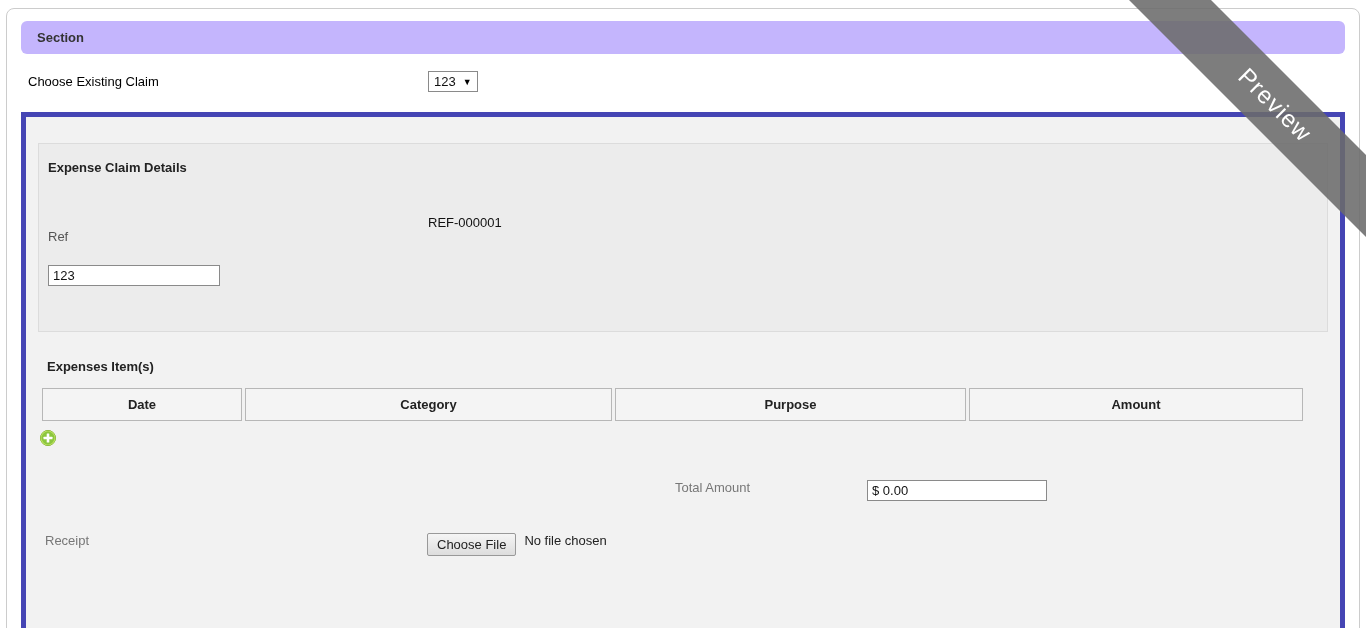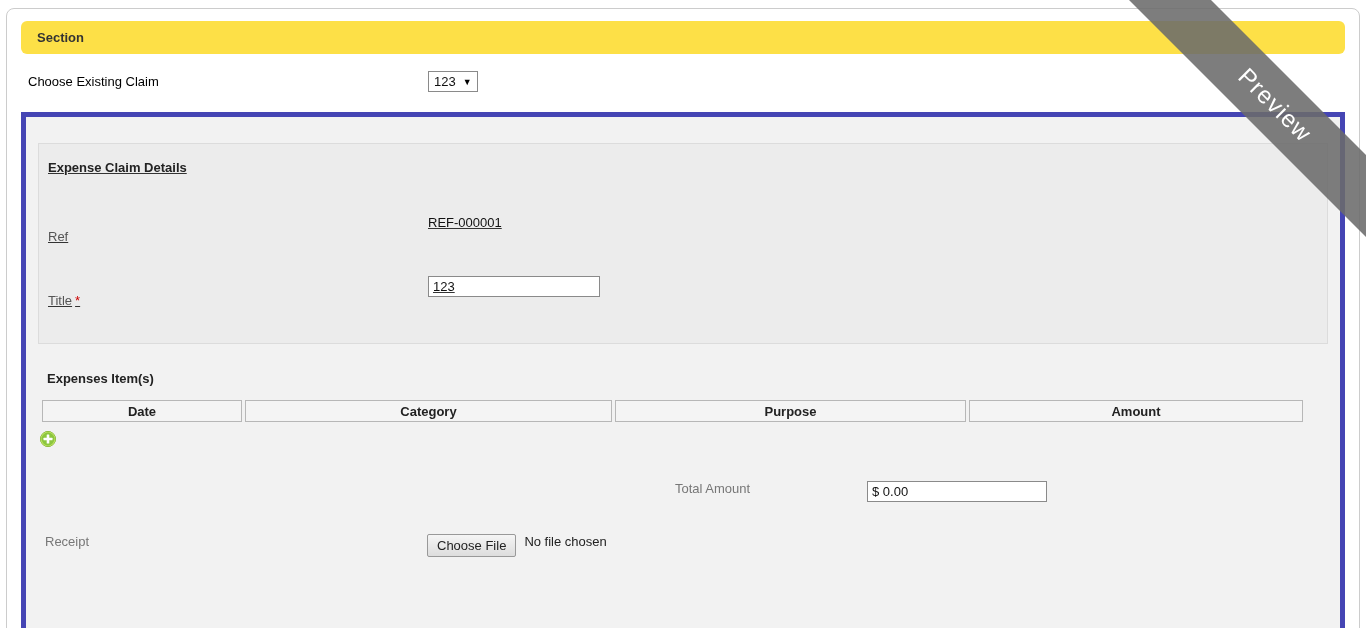--- a/index.html
+++ b/index.html
@@ -17,21 +17,21 @@
     left: 6px; top: 8px;
     width: 1354px; height: 660px;
     background: #fff;
     border: 1px solid #cccccc;
     border-radius: 8px;
     padding: 0 14px;
   }
   
   .section-bar {
     margin-top: 12px;
-    background: #fde047;
+    background: #c4b5fd;
     border-radius: 6px;
     padding: 9px 16px;
     font-weight: bold;
     color: #333;
   }
   
   .choose-row {
     display: flex;
     align-items: center;
     margin: 17px 0 0 7px;
@@ -55,22 +55,21 @@
     border: 5px solid #4545b4;
     background: #f2f2f2;
     padding: 12px 12px 0 12px;
     height: 525px;
     position: relative;
   }
   .subform {
     margin-top: 14px;
     border: 1px solid #dcdcdc;
     background: #ececec;
-    padding: 16px 9px 14px 9px;
-    text-decoration: underline;
+    padding: 16px 9px 24px 9px;
   }
   .subform-title {
     font-weight: bold;
     color: #222;
     margin-bottom: 26px;
   }
   .field-row {
     display: flex;
     align-items: center;
     margin-bottom: 21px;
@@ -103,21 +102,21 @@
     border-spacing: 3px;
     margin-left: 1px;
     width: 1252px;
     table-layout: fixed;
   }
   table.expense-grid th {
     border: 1px solid #b7b7b7;
     background: #f4f4f4;
     font-weight: bold;
     color: #222;
-    height: 22px;
+    height: 33px;
     text-align: center;
     font-size: 13px;
     padding: 0;
   }
   .add-row {
     margin: 6px 0 0 2px;
     width: 16px; height: 16px;
     cursor: pointer;
   }
   .total-row {
@@ -186,23 +185,20 @@
 
     <div class="subform">
       <div class="subform-title">Expense Claim Details</div>
 
       <div class="field-row">
         <span class="flabel">Ref</span>
         <span class="static-value">REF-000001</span>
       </div>
 
       <div class="field-row">
-        <span class="flabel">
-          <span>Title</span><span class="required">*</span>
-        </span>
         <input type="text" value="123" style="">
       </div>
 
 
     </div>
 
     <div class="expenses-title">Expenses Item(s)</div>
 
     <table class="expense-grid">
       <colgroup>

